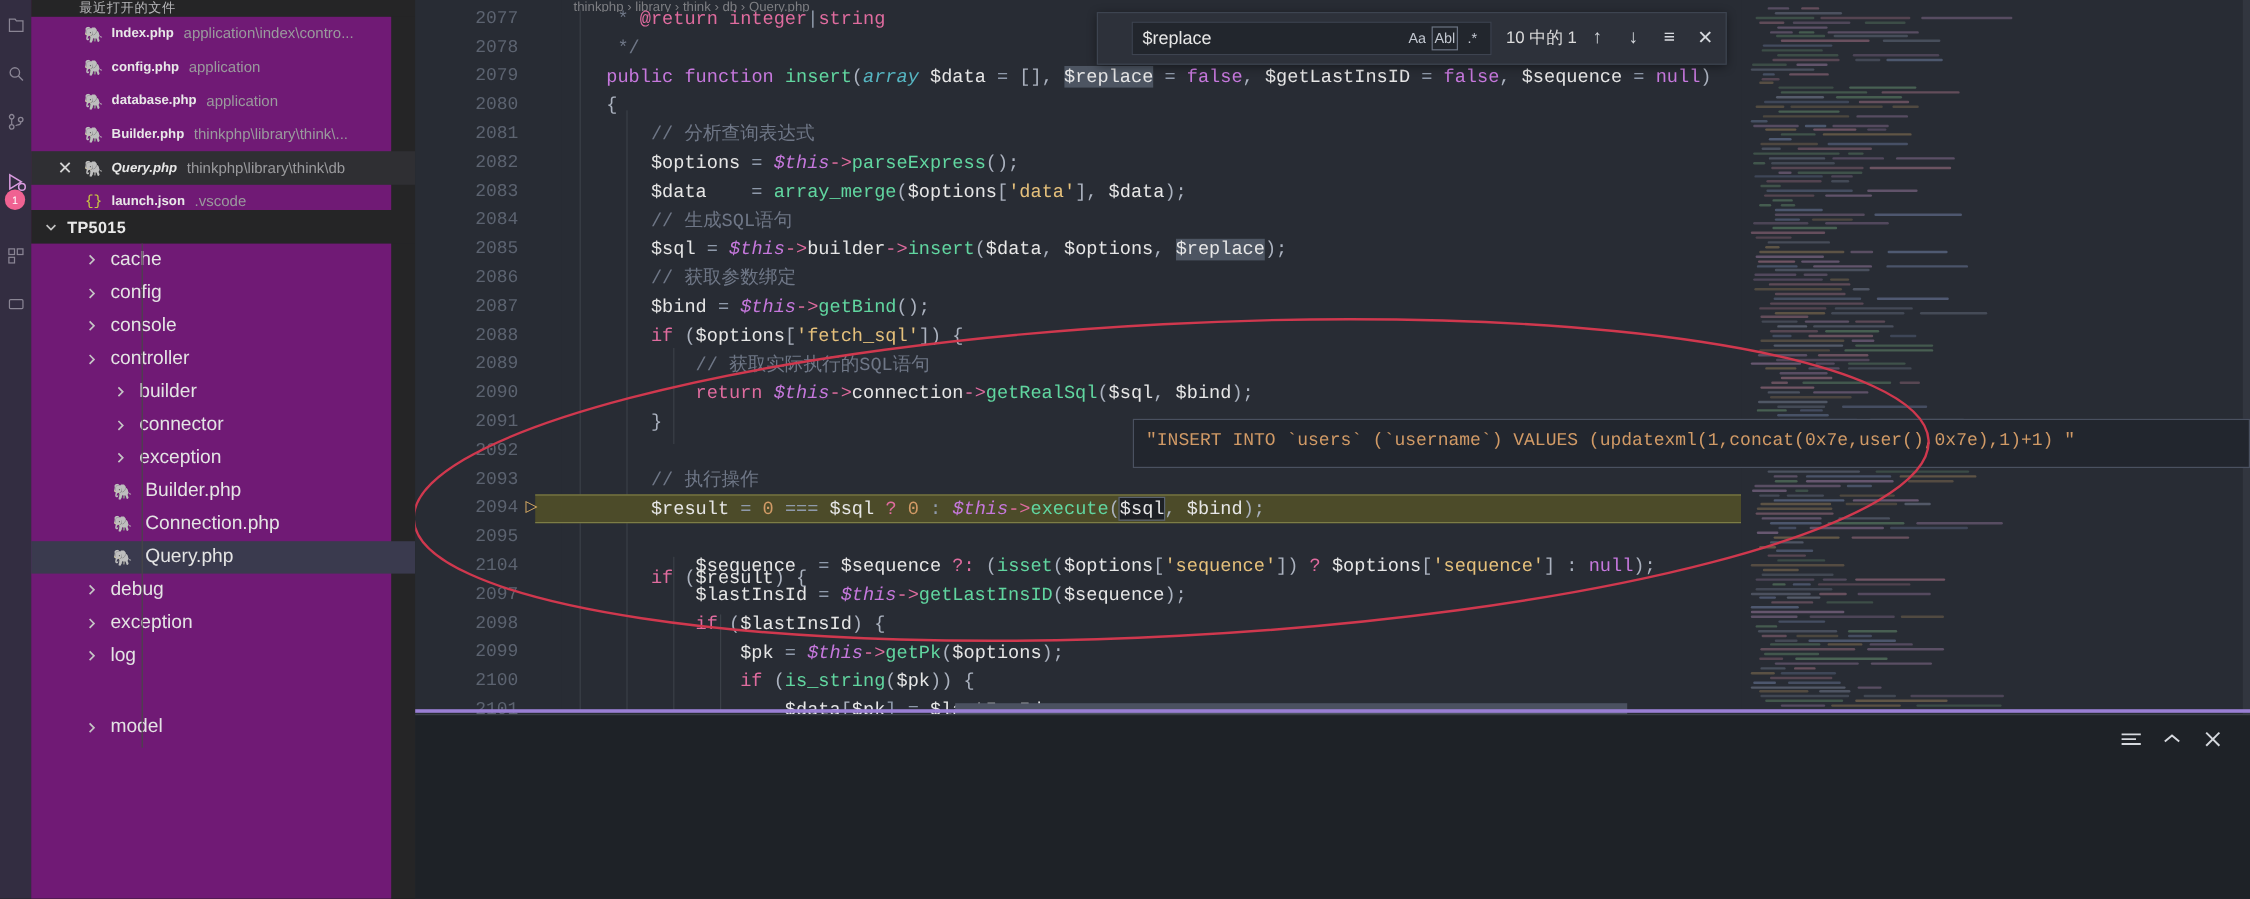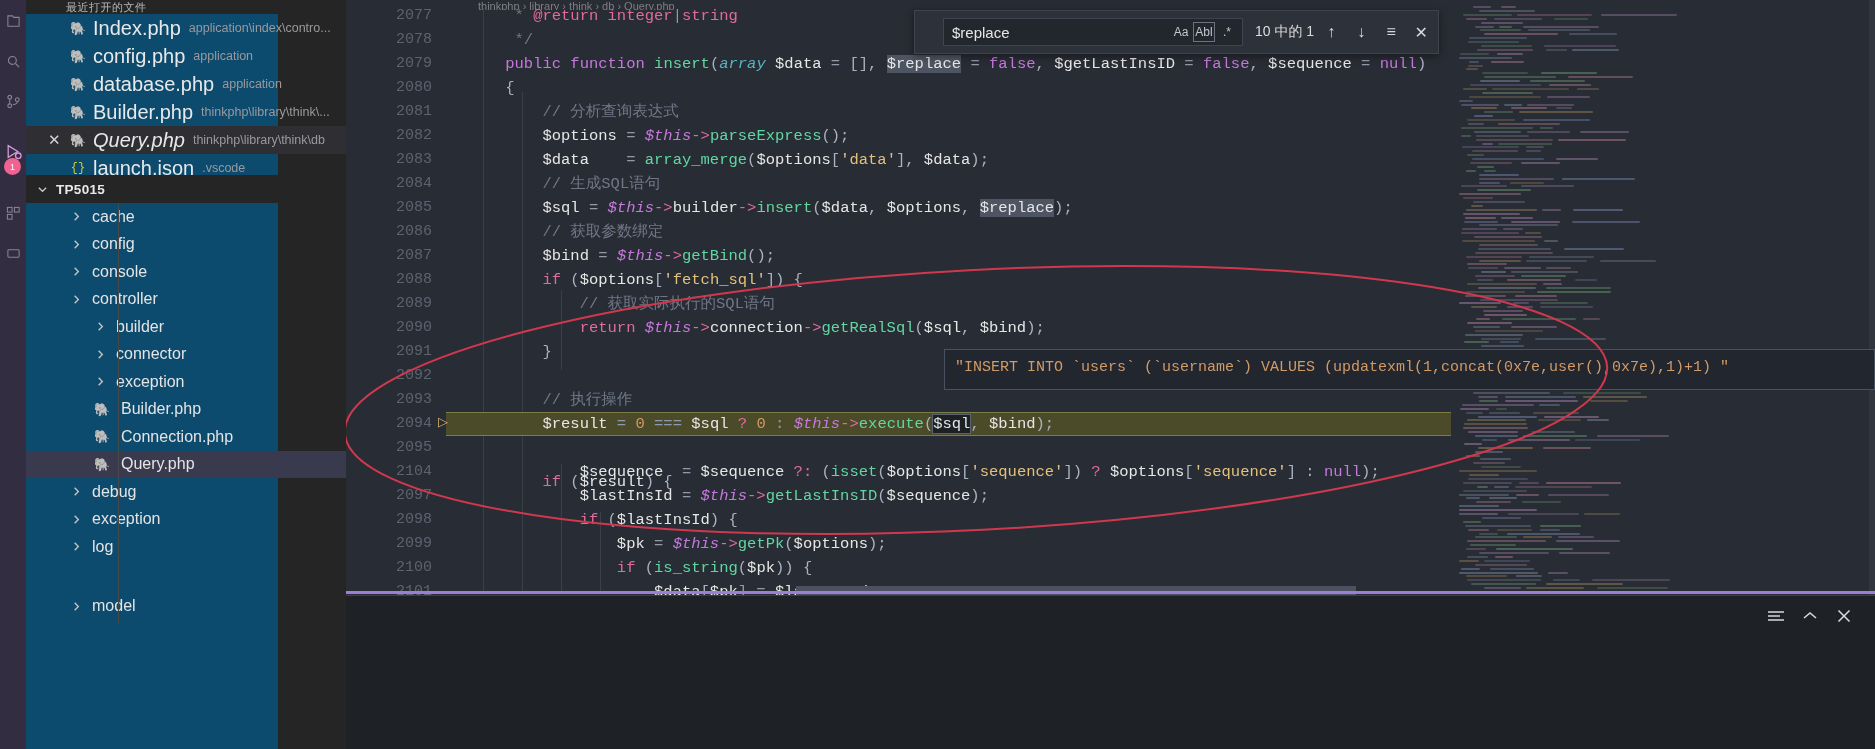--- a/index.html
+++ b/index.html
@@ -24,22 +24,22 @@
   .act-badge {
     position: absolute; left: 4px; top: 158px;
     min-width: 17px; height: 17px; border-radius: 9px;
     background: #f06292; color: #fff; font-size: 9px;
     display: flex; align-items: center; justify-content: center;
     font-family: "Liberation Sans", sans-serif;
   }
 
   
   .sidebar {
-    position: absolute; left: 26px; top: 0; width: 252px; height: 749px;
-    background: #0c4a6e;
+    position: absolute; left: 26px; top: 0; width: 300px; height: 749px;
+    background: #701a75;
   }
   .quickopen {
     position: absolute; left: 0; top: 0; width: 320px;
     background: #252526;
   }
   .qo-title {
     height: 14px; padding-left: 40px; color: #cfcfd2;
     font-size: 11px; line-height: 14px; letter-spacing: .5px;
     opacity: .85; overflow: hidden; white-space: nowrap;
   }
@@ -51,21 +51,21 @@
   .qo-close {
     position: absolute; left: 22px; top: 0; height: 28px;
     display: flex; align-items: center; color: #d4d4d4; font-size: 15px;
   }
   .qo-ficon {
     width: 20px; text-align: center; font-size: 13px;
     margin-right: 5px; flex: 0 0 20px;
   }
   .php-ico { color: #b07ddb; }
   .json-ico { color: #cbcb41; font-size: 12px; font-family: "Liberation Mono", monospace;}
-  .qo-name { color: #e8e8e8; font-size: 20px; }
+  .qo-name { color: #e8e8e8; font-size: 11px; font-weight: bold; }
   .qo-name.italic { font-style: italic; }
   .qo-path {
     color: #9a9a9d; font-size: 12.5px; margin-left: 8px;
     overflow: hidden; text-overflow: ellipsis; max-width: 190px;
   }
 
   
   .tree { position: absolute; left: 0; width: 320px; }
   .tree-root {
     height: 28px; display: flex; align-items: center;

